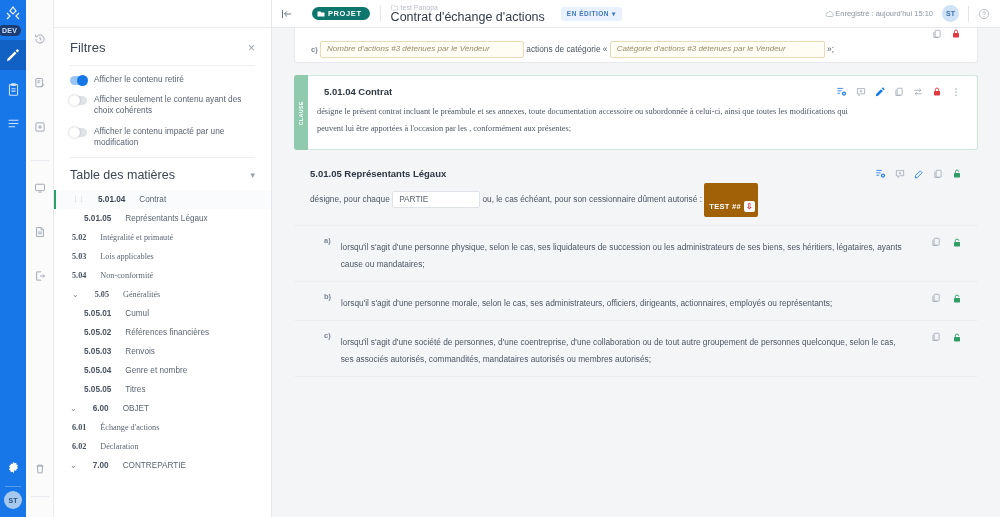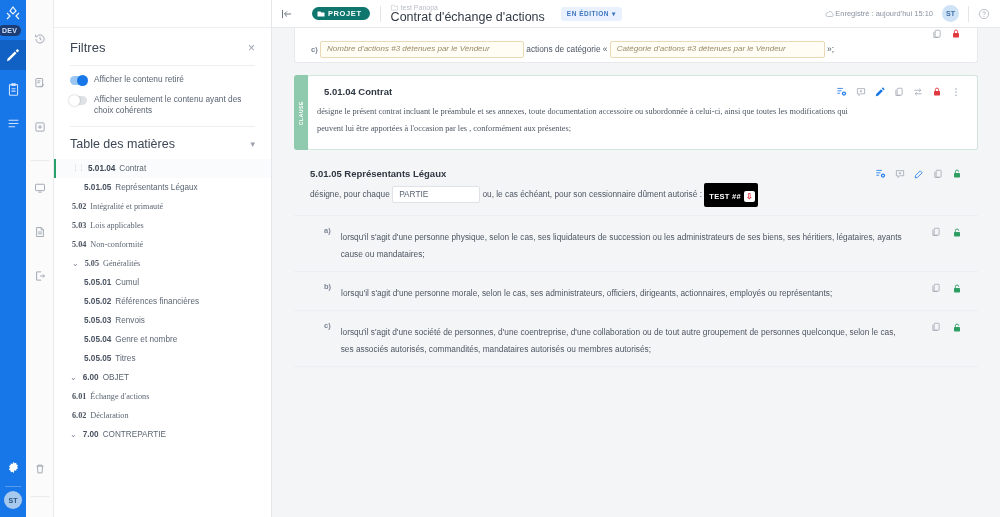--- a/index.html
+++ b/index.html
@@ -81,21 +81,21 @@
   .toggle-label { font-size: 8.3px; color: #5a6472; line-height: 1.35; }
   .toc-title-row {
     display: flex; align-items: center; justify-content: space-between;
     padding: 10px 0 8px 0; border-top: 1px solid #eceef1; margin-top: 4px;
   }
   .toc-title { font-size: 12.5px; color: #3c4654; }
   .chev { color: #9aa1ad; font-size: 9px; }
   .toc-list { overflow: hidden; padding-bottom: 6px; }
   .toc-item {
     font-size: 8.2px; color: #5c6673; padding: 5px 0 5px 0; display: flex;
-    align-items: center; gap: 4px; position: relative; white-space: nowrap;
+    align-items: center; gap: 14px; position: relative; white-space: nowrap;
   }
   .toc-item .num { font-weight: bold; color: #4a5361; }
   .toc-item.lvl1 { padding-left: 2px; font-family: Liberation Serif, serif; }
   .toc-item.lvl2 { padding-left: 14px; }
   .toc-item.selected {
     background: #fafbfc; border-left: 2px solid #27a06a; margin-left: -16px;
     padding-left: 16px; padding-right: 16px; margin-right: -16px;
   }
   .toc-item.selected .num { color: #3c4654; }
   .grip { color: #b8bec7; font-size: 7px; letter-spacing: -1px; }
@@ -170,22 +170,22 @@
   .plain-field {
     display: inline-block; border: 1px solid #dfe2e7; background: #fff;
     color: #5a6472; font-size: 8.3px; padding: 3px 6px; border-radius: 2px;
     vertical-align: middle; line-height: 1.1;
   }
   .item-letter { font-size: 7.5px; color: #7b8494; font-weight: bold; }
   .list-row { display: flex; gap: 10px; padding: 10px 16px 8px 30px; align-items: flex-start; }
   .list-row .txt { flex: 1 1 auto; }
   .list-icons { display: flex; gap: 11px; align-items: center; padding-top: 1px; }
   .test-badge {
-    display: inline-flex; align-items: center; gap: 3px; background: #000000; color: #fff;
-    font-size: 7.5px; font-weight: bold; padding: 6px 3px 2px 5px; border-radius: 2px;
+    display: inline-flex; align-items: center; gap: 3px; background: #a16207; color: #fff;
+    font-size: 7.5px; font-weight: bold; padding: 16px 3px 2px 5px; border-radius: 2px;
     vertical-align: middle; letter-spacing: .3px;
   }
   .test-badge .mini {
     background: #fff; color: #e0393e; width: 11px; height: 11px; border-radius: 2px;
     display: flex; align-items: center; justify-content: center; font-size: 8px;
   }
   .row-divider { height: 1px; background: #eceef1; }
   .card-inner-pad { padding: 2px 16px 4px 9px; font-family: Liberation Serif, serif; }
   svg { display: block; }
 </style>
@@ -302,20 +302,26 @@
         <div class="toggle on">
             <div class="knob"></div>
           </div>
         <div class="toggle-label">Afficher le contenu retiré</div>
       </div>
       <div class="toggle-row">
         <div class="toggle">
             <div class="knob"></div>
           </div>
         <div class="toggle-label">Afficher seulement le contenu ayant des choix cohérents</div>
+      </div>
+      <div class="toggle-row">
+        <div class="toggle">
+            <div class="knob"></div>
+          </div>
+        <div class="toggle-label">Afficher le contenu impacté par une modification</div>
       </div>
 
       <div class="toc-title-row">
         <div class="toc-title">Table des matières</div>
         <div class="chev">▾</div>
       </div>
     </div>
     <div class="toc-list panel-inner" id="toc-list">
         <div class="toc-item lvl2 selected">
           <span class="grip">⋮⋮</span>

